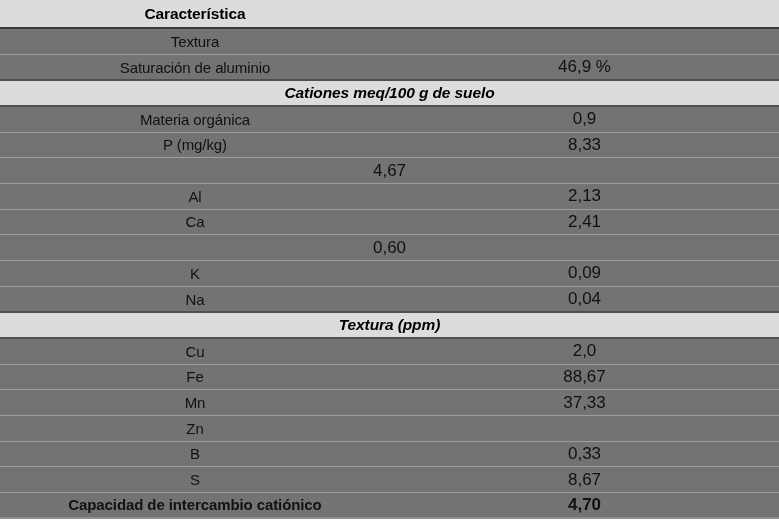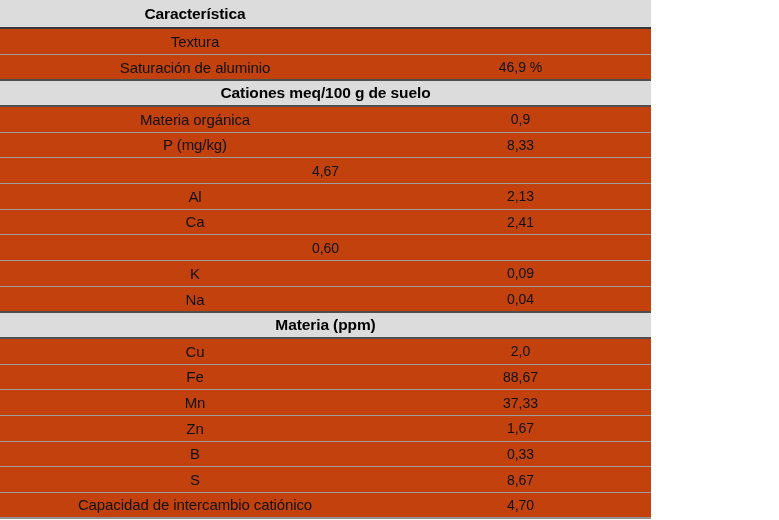--- a/index.html
+++ b/index.html
@@ -10,57 +10,58 @@
     --bottom-border:#8f8f8f;
     --text:#111111;
   }
   *{box-sizing:border-box;margin:0;padding:0;}
   html,body{background:#ffffff;}
   body{
     width:779px;height:520px;overflow:hidden;
     font-family:"Liberation Sans",sans-serif;
     color:var(--text);
   }
-  .table{width:651px;}
+  .table{width:779px;}
   .row{
     display:flex;align-items:center;
     height:25.7px;
     border-bottom:1.5px solid var(--row-border);
-    background:#c2410c;
+    background:#737373;
   }
   .row.header{
     height:29px;
     background:var(--band-bg);
     border-bottom:2px solid var(--header-border);
   }
   .row.section{
     height:28px;
     margin-top:-1.5px;
     background:var(--band-bg);
     border-top:2px solid var(--section-border);
     border-bottom:2px solid var(--section-border);
   }
   .row.last{
     border-bottom:2px solid var(--bottom-border);
+    font-weight:bold;
   }
   .cell{
     display:flex;align-items:center;justify-content:center;
     text-align:center;
     padding:0 6px;
     height:100%;
   }
   .cell.label{flex:0 0 390px;}
   .cell.value{flex:1;}
   .row .cell{font-size:15px;letter-spacing:-0.1px;}
-  .row .cell.value.num{font-size:14px;letter-spacing:0;}
+  .row .cell.value.num{font-size:17px;letter-spacing:0;}
   .row.header .cell,
   .row.section .cell{
     font-weight:bold;font-size:15.5px;color:#000;
   }
-  .row.section .cell{flex:1;}
+  .row.section .cell{flex:1;font-style:italic;}
 </style>
 </head>
 <body>
 
 <div class="table">
   <div class="row header">
     <div class="cell label">Característica</div>
   </div>
   <div id="rows">
       <div class="row">
@@ -97,37 +98,36 @@
       </div>
       <div class="row">
         <div class="cell label">K</div>
         <div class="cell value num">0,09</div>
       </div>
       <div class="row">
         <div class="cell label">Na</div>
         <div class="cell value num">0,04</div>
       </div>
       <div class="row section">
-        <div class="cell">Materia (ppm)</div>
+        <div class="cell">Textura (ppm)</div>
       </div>
       <div class="row">
         <div class="cell label">Cu</div>
         <div class="cell value num">2,0</div>
       </div>
       <div class="row">
         <div class="cell label">Fe</div>
         <div class="cell value num">88,67</div>
       </div>
       <div class="row">
         <div class="cell label">Mn</div>
         <div class="cell value num">37,33</div>
       </div>
       <div class="row">
         <div class="cell label">Zn</div>
-        <div class="cell value num">1,67</div>
       </div>
       <div class="row">
         <div class="cell label">B</div>
         <div class="cell value num">0,33</div>
       </div>
       <div class="row">
         <div class="cell label">S</div>
         <div class="cell value num">8,67</div>
       </div>
       <div class="row last">

